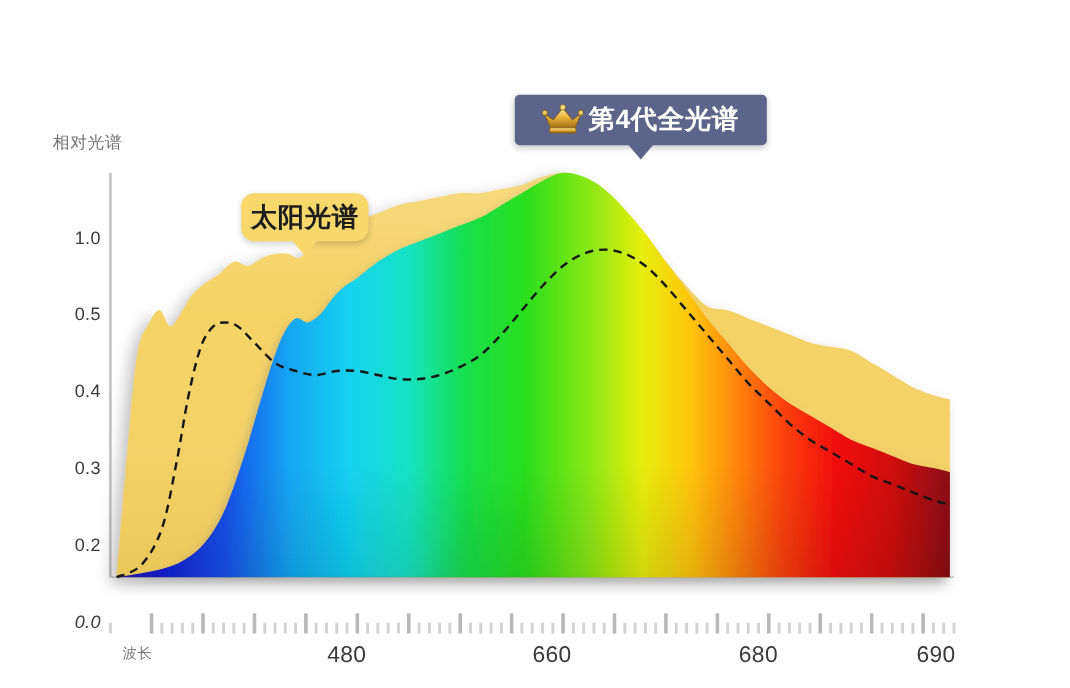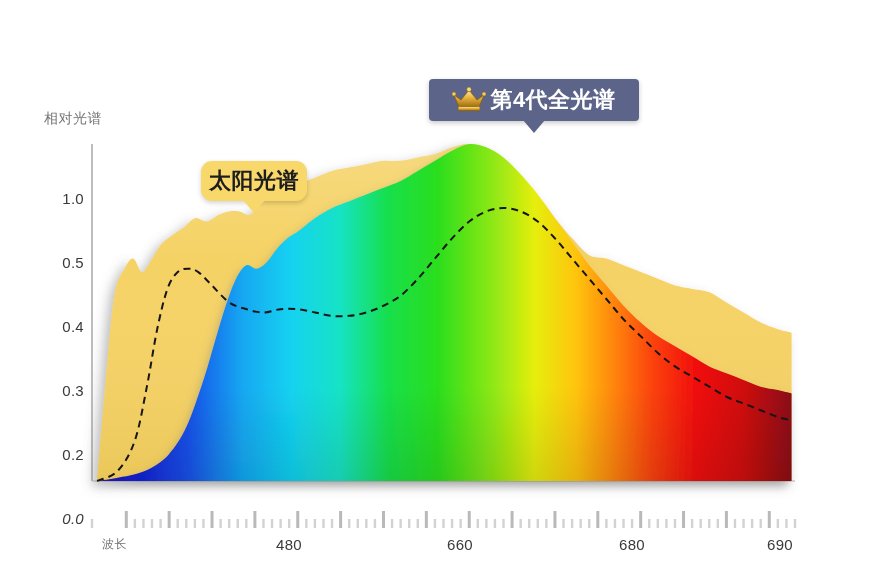--- a/index.html
+++ b/index.html
@@ -38,21 +38,21 @@
     position: absolute;
     font-size: 15px;
     color: #3a3a3a;
     text-align: right;
     width: 42px;
     letter-spacing: 0.3px;
     margin-top: 40px;
   }
   .x-tick-label {
     position: absolute;
-    font-size: 15px;
+    font-size: 19px;
     color: #3a3a3a;
     text-align: center;
     width: 60px;
     top: 536px;
     letter-spacing: 0.3px;
   }
 
   
   .callout {
     position: absolute;

